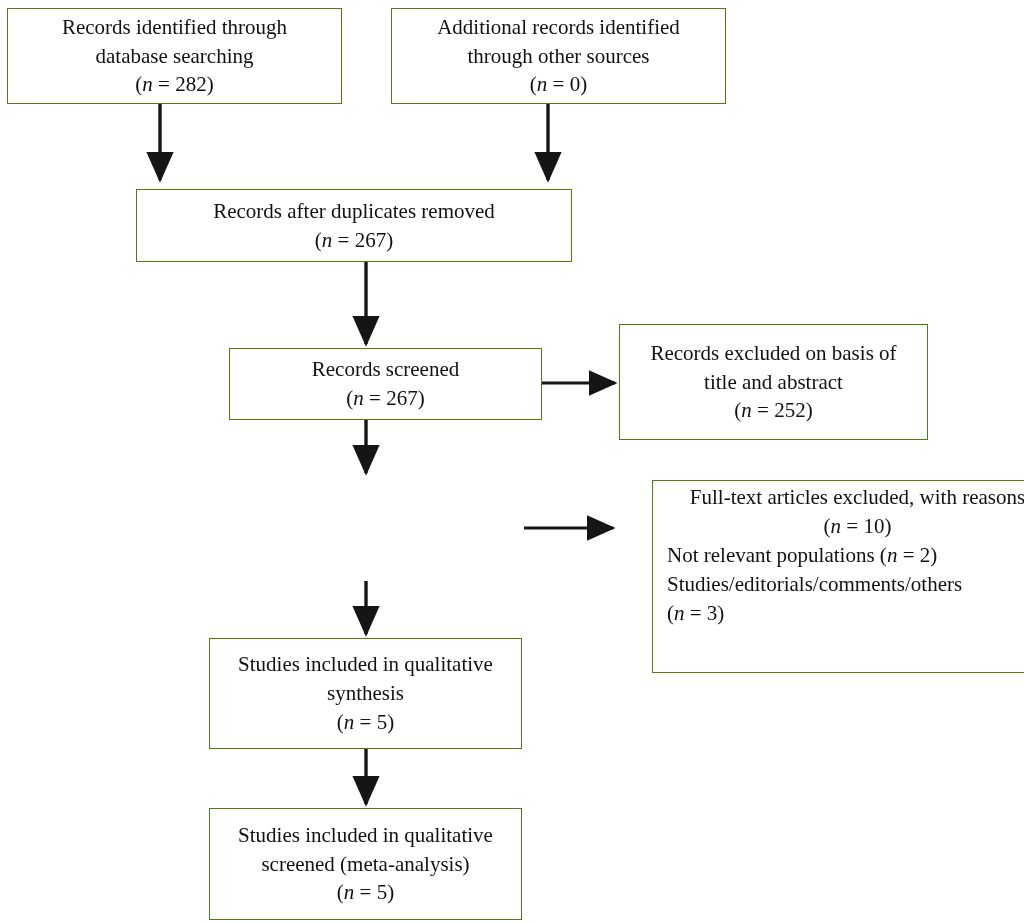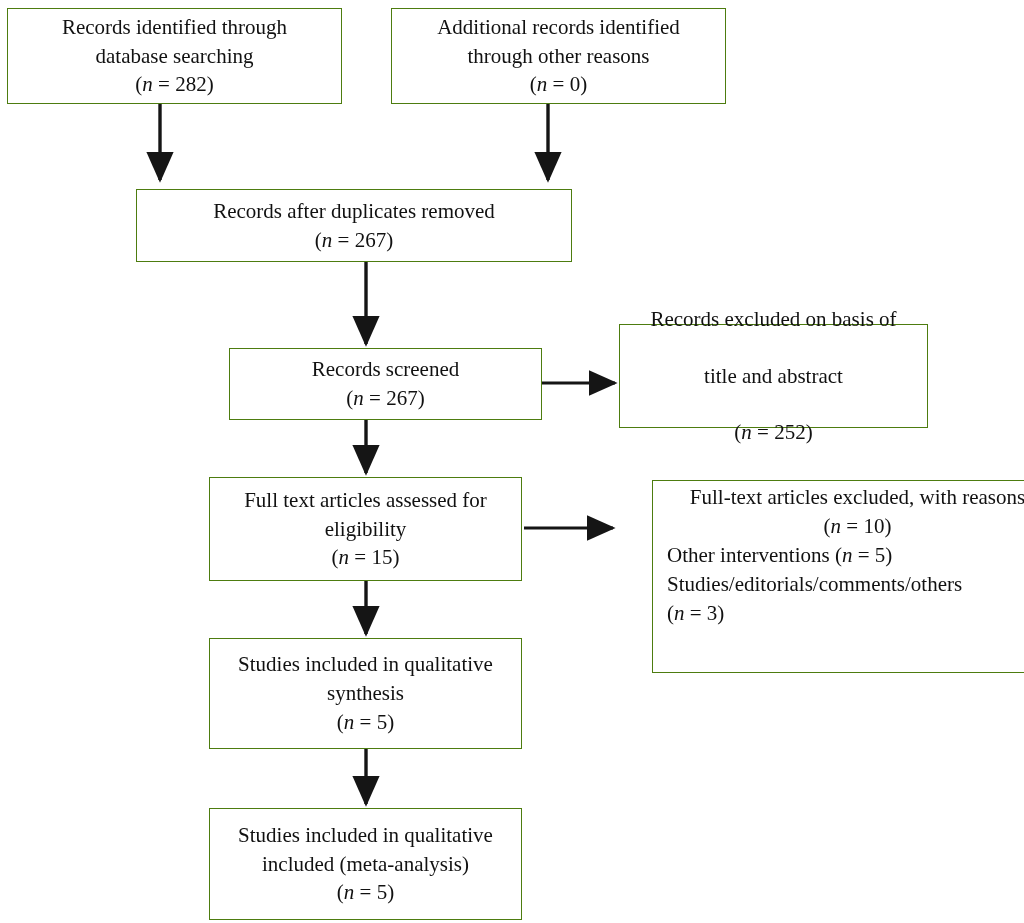--- a/index.html
+++ b/index.html
@@ -86,59 +86,54 @@
   </svg>
 
   <div class="node" style="left:7px; top:8px; width:335px; height:96px;">
     <span class="ln">Records identified through</span>
     <span class="ln">database searching</span>
     <span class="ln n-line">(<span class="n-italic">n</span> = 282)</span>
   </div>
 
   <div class="node" style="left:391px; top:8px; width:335px; height:96px;">
     <span class="ln">Additional records identified</span>
-    <span class="ln">through other reasons</span>
+    <span class="ln">through other sources</span>
     <span class="ln n-line">(<span class="n-italic">n</span> = 0)</span>
   </div>
 
   <div class="node" style="left:136px; top:189px; width:436px; height:73px;">
     <span class="ln">Records after duplicates removed</span>
     <span class="ln n-line">(<span class="n-italic">n</span> = 267)</span>
   </div>
 
   <div class="node" style="left:209px; top:348px; width:313px; height:72px;margin-left:20px;">
     <span class="ln">Records screened</span>
     <span class="ln n-line">(<span class="n-italic">n</span> = 267)</span>
   </div>
 
-  <div class="node" style="left:619px; top:324px; width:309px; height:104px;gap:28px;">
+  <div class="node" style="left:619px; top:324px; width:309px; height:116px;">
     <span class="ln">Records excluded on basis of</span>
     <span class="ln">title and abstract</span>
     <span class="ln n-line">(<span class="n-italic">n</span> = 252)</span>
   </div>
 
-  <div class="node" style="left:209px; top:477px; width:313px; height:104px;">
-    <span class="ln">Full text articles assessed for</span>
-    <span class="ln">eligibility</span>
-    <span class="ln n-line">(<span class="n-italic">n</span> = 15)</span>
-  </div>
 
   <div class="node left-align-lines" style="left:652px; top:480px; width:405px; height:193px; justify-content:flex-start;">
     <span class="ln ctr">Full-text articles excluded, with reasons</span>
     <span class="ln ctr n-line">(<span class="n-italic">n</span> = 10)</span>
-    <span class="ln n-line">Other interventions (<span class="n-italic">n</span> = 5)</span>
+    <span class="ln n-line">Not relevant populations (<span class="n-italic">n</span> = 2)</span>
     <span class="ln">Studies/editorials/comments/others</span>
     <span class="ln n-line"> (<span class="n-italic">n</span> = 3)</span>
   </div>
 
   <div class="node" style="left:209px; top:638px; width:313px; height:111px;">
     <span class="ln">Studies included in qualitative</span>
     <span class="ln">synthesis</span>
     <span class="ln n-line">(<span class="n-italic">n</span> = 5)</span>
   </div>
 
   <div class="node" style="left:209px; top:808px; width:313px; height:112px;">
     <span class="ln">Studies included in qualitative</span>
-    <span class="ln">included (meta-analysis)</span>
+    <span class="ln">screened (meta-analysis)</span>
     <span class="ln n-line">(<span class="n-italic">n</span> = 5)</span>
   </div>
 
 </div>
 
 </body></html>

